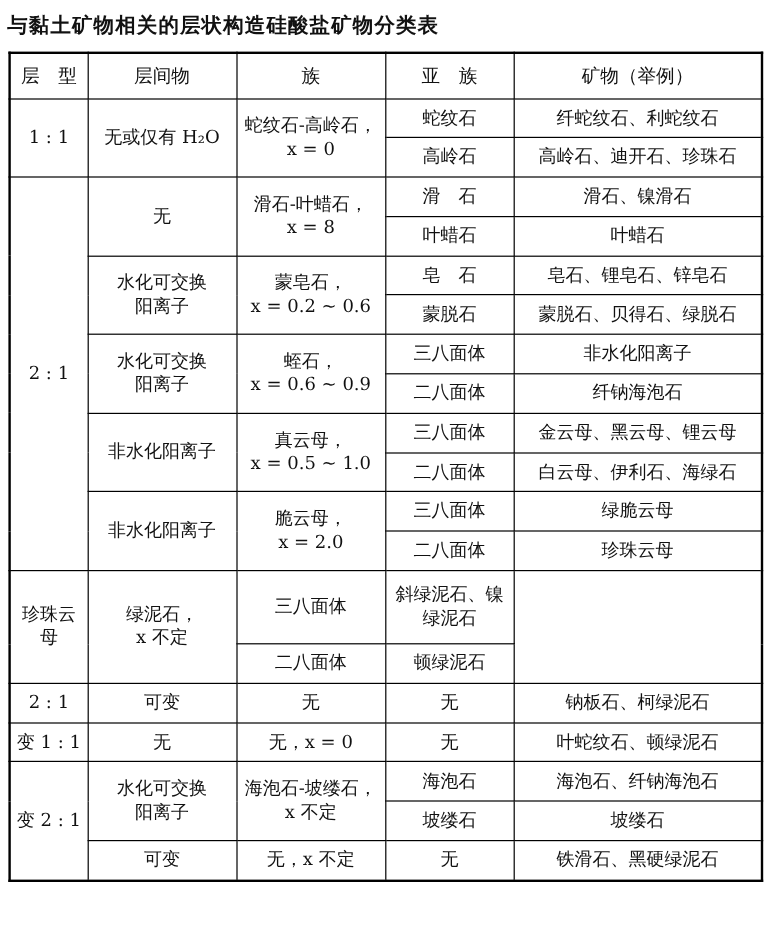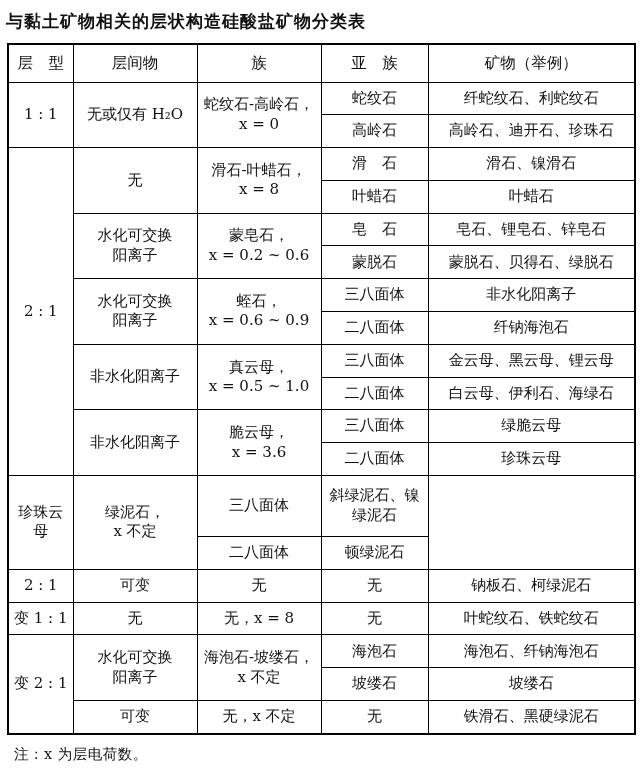--- a/index.html
+++ b/index.html
@@ -137,21 +137,21 @@
         <td>三八面体</td>
         <td>金云母、黑云母、锂云母</td>
       </tr>
       <tr>
         <td>二八面体</td>
         <td>白云母、伊利石、海绿石</td>
       </tr>
       <tr>
         <td rowspan="2">非水化阳离子</td>
         <td rowspan="2">脆云母，
-x = 3.6</td>
+x = 2.0</td>
         <td>三八面体</td>
         <td>绿脆云母</td>
       </tr>
       <tr>
         <td>二八面体</td>
         <td>珍珠云母</td>
       </tr>
       <tr>
         <td rowspan="2">珍珠云母</td>
         <td rowspan="2">绿泥石，
@@ -168,23 +168,23 @@
         <td>2 : 1</td>
         <td>可变</td>
         <td>无</td>
         <td>无</td>
         <td>钠板石、柯绿泥石</td>
       </tr>
 
       <tr>
         <td>变 1 : 1</td>
         <td>无</td>
-        <td>无，x = 8</td>
-        <td>无</td>
-        <td>叶蛇纹石、铁蛇纹石</td>
+        <td>无，x = 0</td>
+        <td>无</td>
+        <td>叶蛇纹石、顿绿泥石</td>
       </tr>
 
       <tr>
         <td rowspan="3">变 2 : 1</td>
         <td rowspan="2">水化可交换
 阳离子</td>
         <td rowspan="2">海泡石-坡缕石，
 x 不定</td>
         <td>海泡石</td>
         <td>海泡石、纤钠海泡石</td>
@@ -195,15 +195,14 @@
       </tr>
       <tr>
         <td>可变</td>
         <td>无，x 不定</td>
         <td>无</td>
         <td>铁滑石、黑硬绿泥石</td>
       </tr>
     </tbody>
   </table>
 
-  <div class="note">注：x 为层电荷数。</div>
 
 </div>
 
 </body></html>

